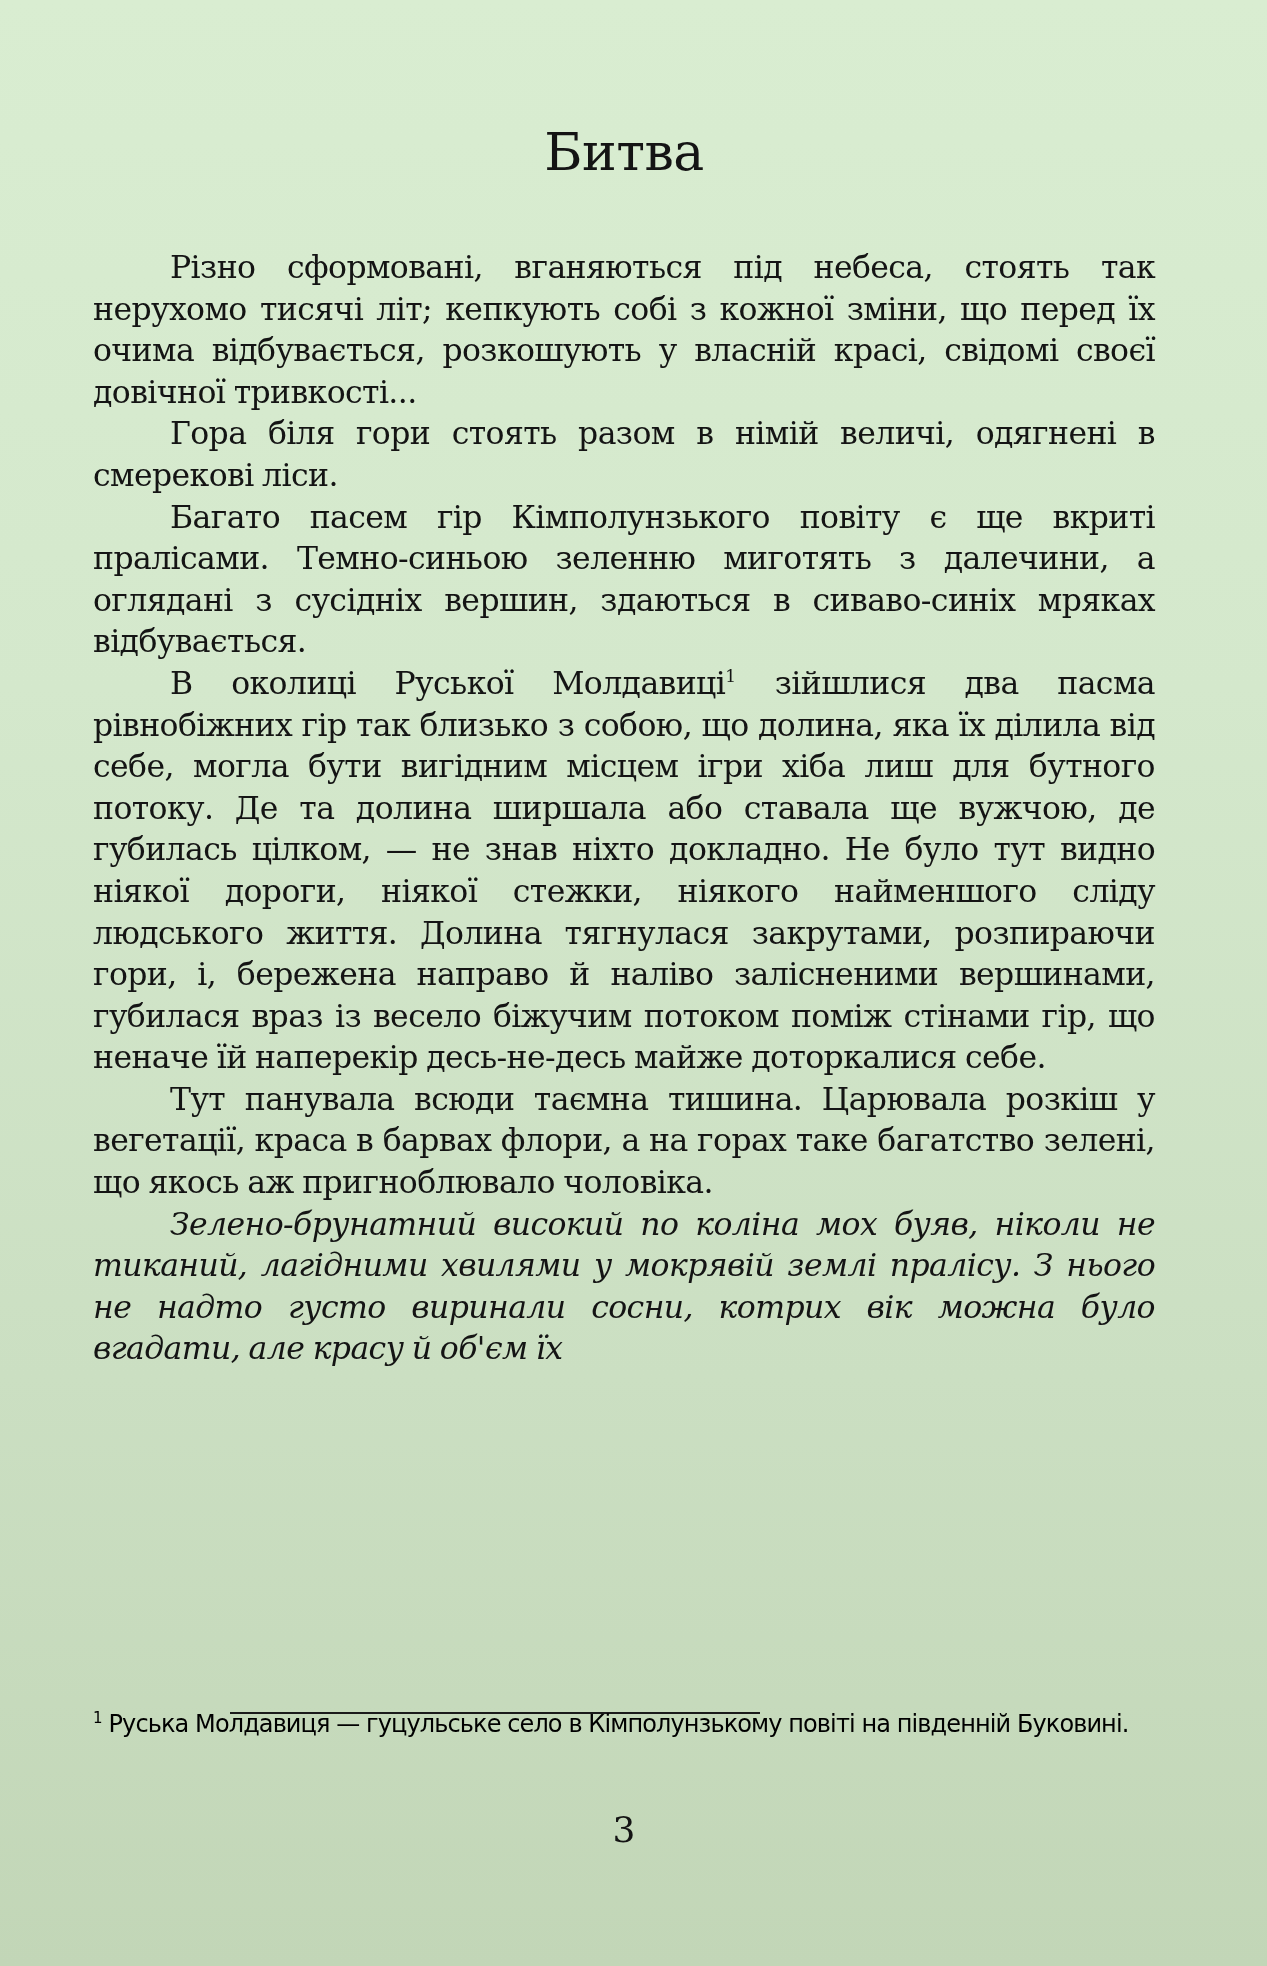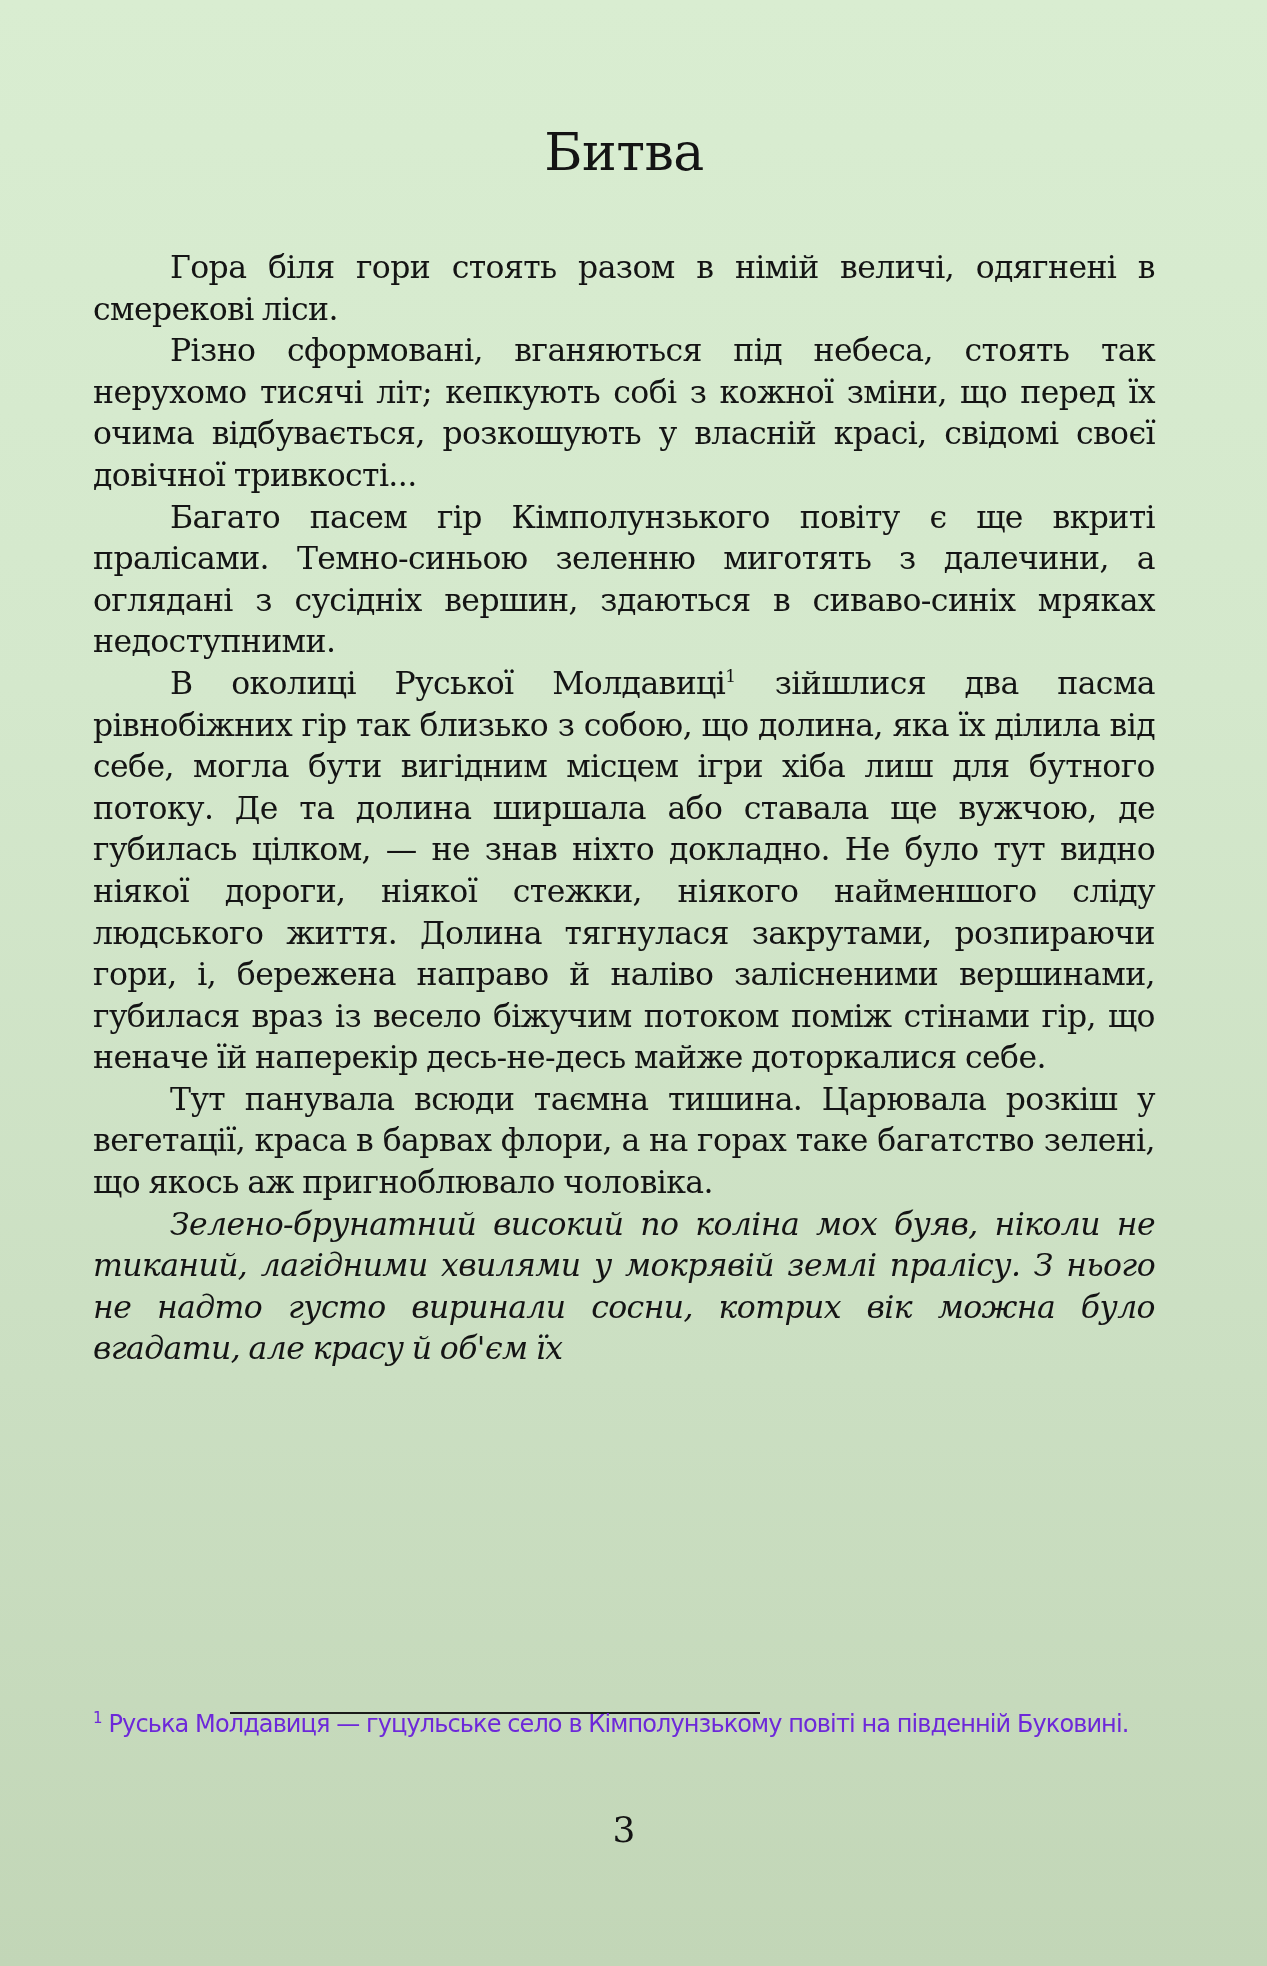--- a/index.html
+++ b/index.html
@@ -72,21 +72,21 @@
     .footnote {
       position: absolute;
       top: 1707px;
       left: 0;
       width: 1062px;
       font-family: "DejaVu Sans", "Liberation Sans", sans-serif;
       font-size: 24px;
       line-height: 34px;
       letter-spacing: -0.9px;
       text-align: justify;
-      color: #6d28d9;
+      color: #000000;
     }
     .footnote .fn-mark {
       font-size: 15px;
       vertical-align: 9px;
       line-height: 0;
       margin-right: 6px;
       letter-spacing: 0;
     }
     .page-number {
       position: absolute;
@@ -100,23 +100,23 @@
     }
   </style>
 </head>
 <body>
 
 <div class="page">
 
   <h1 class="title">Битва</h1>
 
   <div class="body-text">
+    <p>Різно сформовані, вганяються під небеса, стоять так нерухомо тисячі літ; кепкують собі з кожної зміни, що перед їх очима відбувається, розкошують у власній красі, свідомі своєї довічної тривкості...</p>
     <p>Гора біля гори стоять разом в німій величі, одяг­нені в смерекові ліси.</p>
-    <p>Різно сформовані, вганяються під небеса, стоять так нерухомо тисячі літ; кепкують собі з кожної зміни, що перед їх очима відбувається, розкошують у власній красі, свідомі своєї довічної тривкості...</p>
-    <p>Багато пасем гір Кімполунзького повіту є ще вкриті пралісами. Темно-синьою зеленню миготять з далечини, а оглядані з сусідніх вершин, здаються в сиваво-синіх мряках недоступними.</p>
+    <p>Багато пасем гір Кімполунзького повіту є ще вкриті пралісами. Темно-синьою зеленню миготять з далечини, а оглядані з сусідніх вершин, здаються в сиваво-синіх мряках відбувається.</p>
     <p><span>В околиці Руської Молдавиці</span><sup class="fn-ref">1</sup><span> зійшлися два пасма рівнобіжних гір так близько з собою, що до­лина, яка їх ділила від себе, могла бути вигідним місцем ігри хіба лиш для бутного потоку. Де та до­лина ширшала або ставала ще вужчою, де губилась цілком, — не знав ніхто докладно. Не було тут видно ніякої дороги, ніякої стежки, ніякого найменшого сліду людського життя. Долина тягнулася закрутами, розпираючи гори, і, бережена направо й наліво залісненими вершинами, губилася враз із весело біжучим потоком поміж стінами гір, що неначе їй наперекір десь-не-десь майже доторкалися себе.</span></p>
     <p>Тут панувала всюди таємна тишина. Царювала розкіш у вегетації, краса в барвах флори, а на горах таке багатство зелені, що якось аж пригноблювало чоловіка.</p>
     <p class="last-line-fix">Зелено-брунатний високий по коліна мох буяв, ніколи не тиканий, лагідними хвилями у мокрявій землі пралісу. З нього не надто густо виринали сосни, котрих вік можна було вгадати, але красу й об'єм їх</p>
   </div>
 
   <div class="footnote-rule"></div>
 
   <div class="footnote">
     <span class="fn-mark">1</span><span>Руська Молдавиця — гуцульське село в Кімполунзькому повіті на південній Буковині.</span>
   </div>

